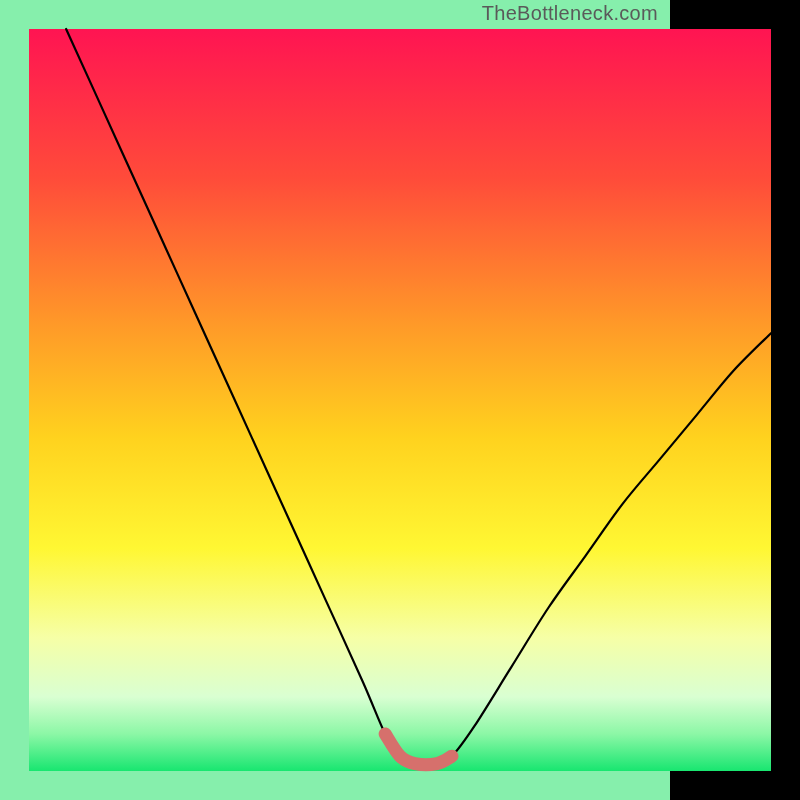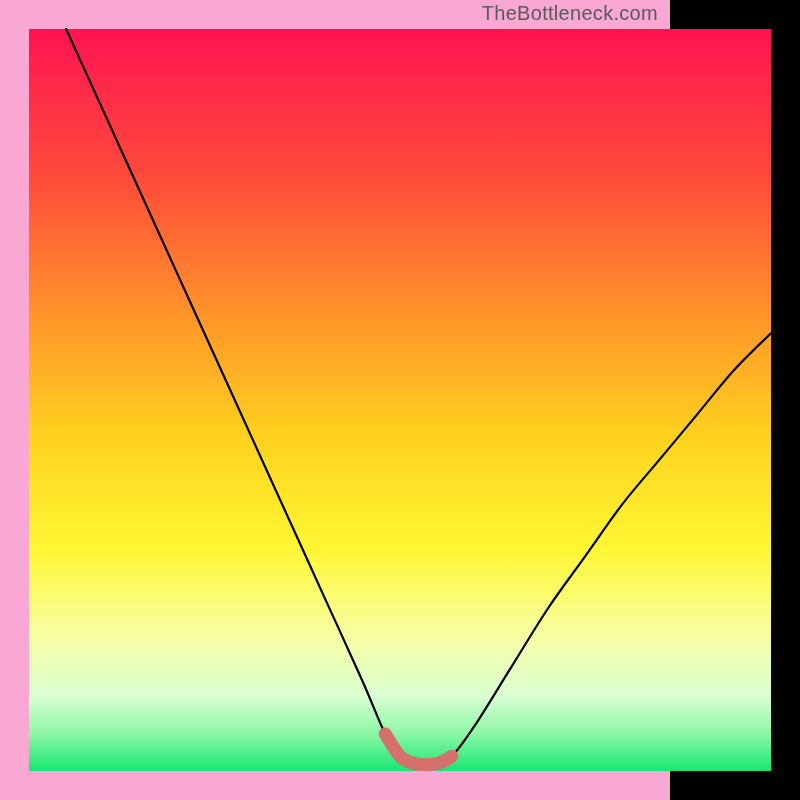--- a/index.html
+++ b/index.html
@@ -8,21 +8,21 @@
     width: 800px;
     height: 800px;
     background: #000;
     overflow: hidden;
     font-family: Arial, Helvetica, sans-serif;
   }
   .frame {
     position: relative;
     width: 670px;
     height: 800px;
-    background: #f9a8d4;
+    background: #86efac;
     text-decoration: underline;
   }
   .watermark {
     position: absolute;
     top: 2px;
     right: 12px;
     color: #5a5a5a;
     font-size: 20px;
     font-weight: 500;
     letter-spacing: 0.3px;

